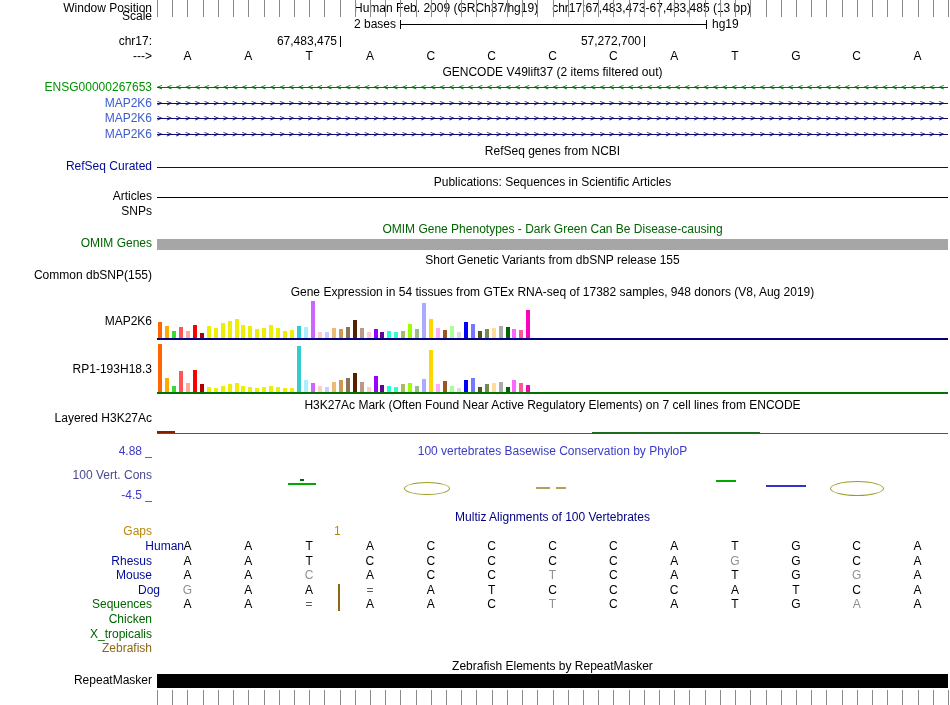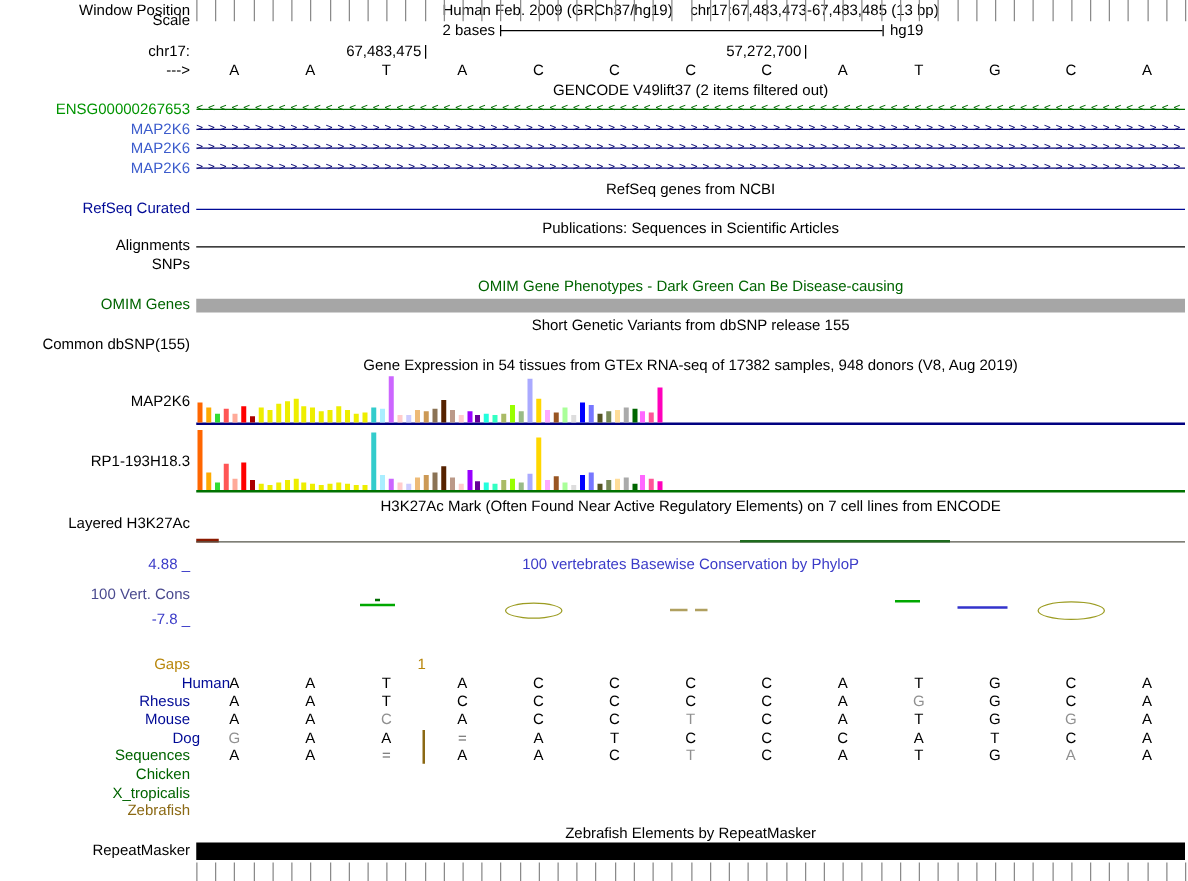--- a/index.html
+++ b/index.html
@@ -28,33 +28,34 @@
   <div class="lbl" style="top:50px">---&gt;</div>
 
   <div class="title" style="top:66px">GENCODE V49lift37 (2 items filtered out)</div>
   <div class="title" style="top:176px">Publications: Sequences in Scientific Articles</div>
   <div class="title" style="top:145px">RefSeq genes from NCBI</div>
   <div class="title" style="top: 223px; color: rgb(0, 100, 0);">OMIM Gene Phenotypes - Dark Green Can Be Disease-causing</div>
   <div class="title" style="top:254px">Short Genetic Variants from dbSNP release 155</div>
   <div class="title" style="top:286px">Gene Expression in 54 tissues from GTEx RNA-seq of 17382 samples, 948 donors (V8, Aug 2019)</div>
   <div class="title" style="top:399px">H3K27Ac Mark (Often Found Near Active Regulatory Elements) on 7 cell lines from ENCODE</div>
   <div class="title" style="top: 445px; color: rgb(59, 59, 200);">100 vertebrates Basewise Conservation by PhyloP</div>
+  <div class="title" style="top: 511px; color: rgb(0, 0, 128);">Multiz Alignments of 100 Vertebrates</div>
   <div class="title" style="top:660px">Zebrafish Elements by RepeatMasker</div>
 
   <div class="lbl" style="top: 160px; color: rgb(0, 10, 150);">RefSeq Curated</div>
-  <div class="lbl" style="top:190px">Alignments</div>
+  <div class="lbl" style="top:190px">Articles</div>
   <div class="lbl" style="top:205px">SNPs</div>
   <div class="lbl" style="top: 237px; color: rgb(0, 100, 0);">OMIM Genes</div>
   <div class="lbl" style="top:269px">Common dbSNP(155)</div>
   <div class="lbl" style="top:315px">MAP2K6</div>
   <div class="lbl" style="top:363px">RP1-193H18.3</div>
   <div class="lbl" style="top:412px">Layered H3K27Ac</div>
   <div class="lbl" style="top: 445px; color: rgb(59, 59, 200);">4.88 _</div>
   <div class="lbl" style="top: 469px; color: rgb(74, 74, 143);">100 Vert. Cons</div>
-  <div class="lbl" style="top: 489px; color: rgb(59, 59, 200);">-7.8 _</div>
+  <div class="lbl" style="top: 489px; color: rgb(59, 59, 200);">-4.5 _</div>
   <div class="lbl" style="top: 525px; color: rgb(184, 134, 11);">Gaps</div>
   <div class="lbl" style="top:674px">RepeatMasker</div>
 
 <div class="abs" style="left: 157px; top: 0px; width: 1px; height: 17px; background: rgb(138, 138, 138);"></div>
     <div class="abs" style="left: 172.2px; top: 0px; width: 1px; height: 17px; background: rgb(138, 138, 138);"></div>
     <div class="abs" style="left: 187.4px; top: 0px; width: 1px; height: 17px; background: rgb(138, 138, 138);"></div>
     <div class="abs" style="left: 202.6px; top: 0px; width: 1px; height: 17px; background: rgb(138, 138, 138);"></div>
     <div class="abs" style="left: 217.8px; top: 0px; width: 1px; height: 17px; background: rgb(138, 138, 138);"></div>
     <div class="abs" style="left: 233.1px; top: 0px; width: 1px; height: 17px; background: rgb(138, 138, 138);"></div>
     <div class="abs" style="left: 248.3px; top: 0px; width: 1px; height: 17px; background: rgb(138, 138, 138);"></div>

